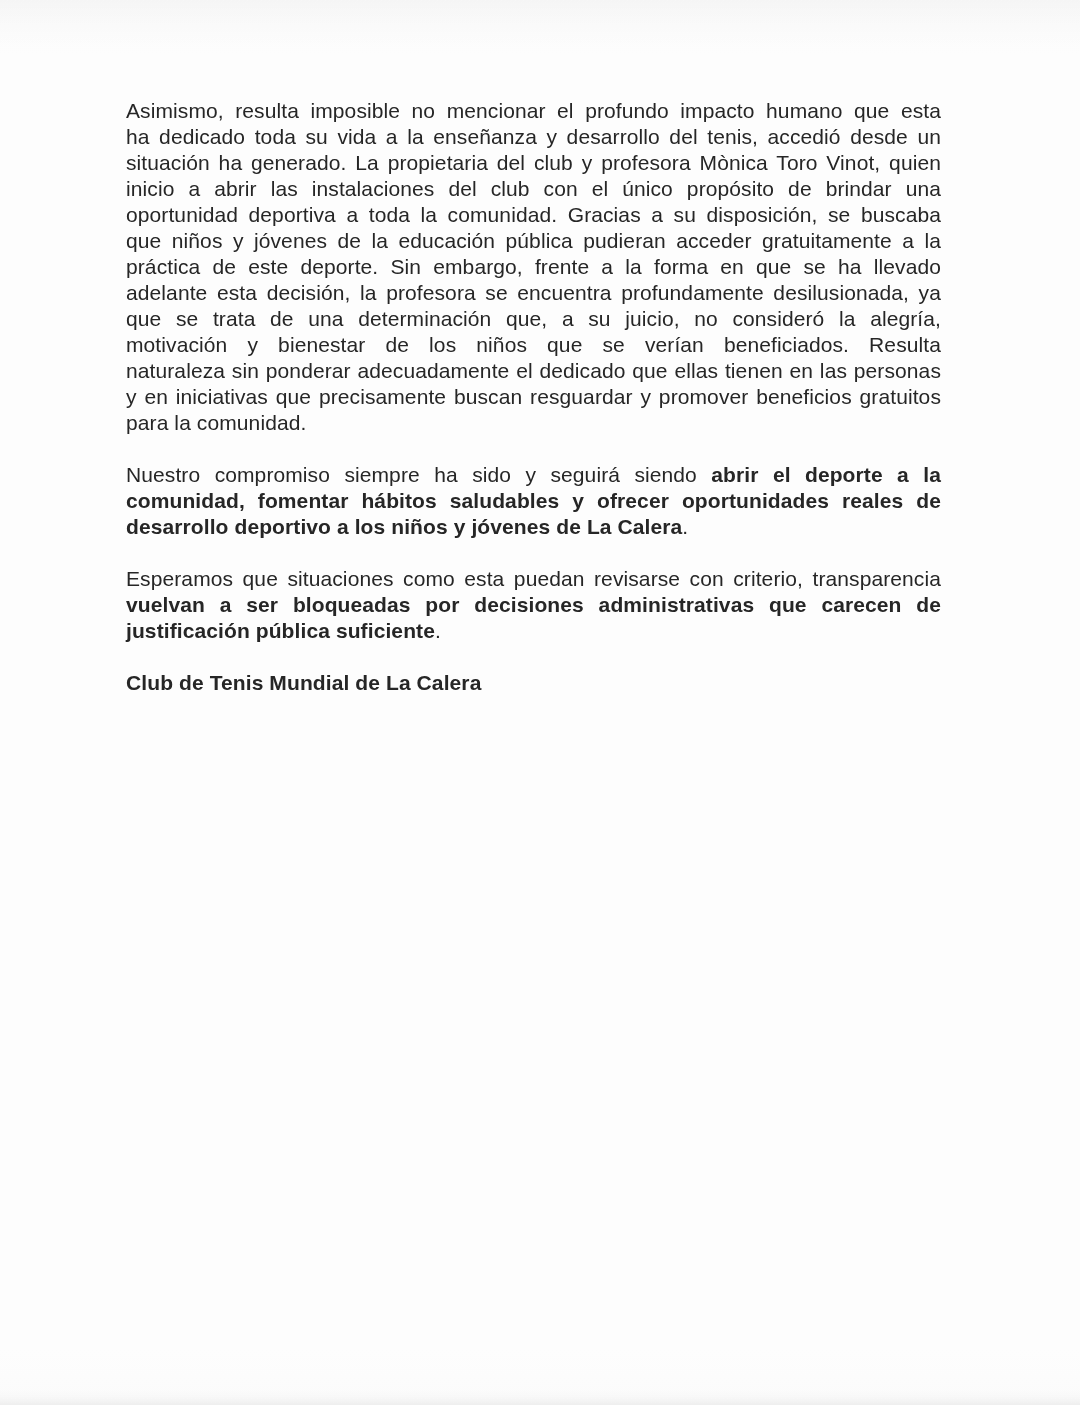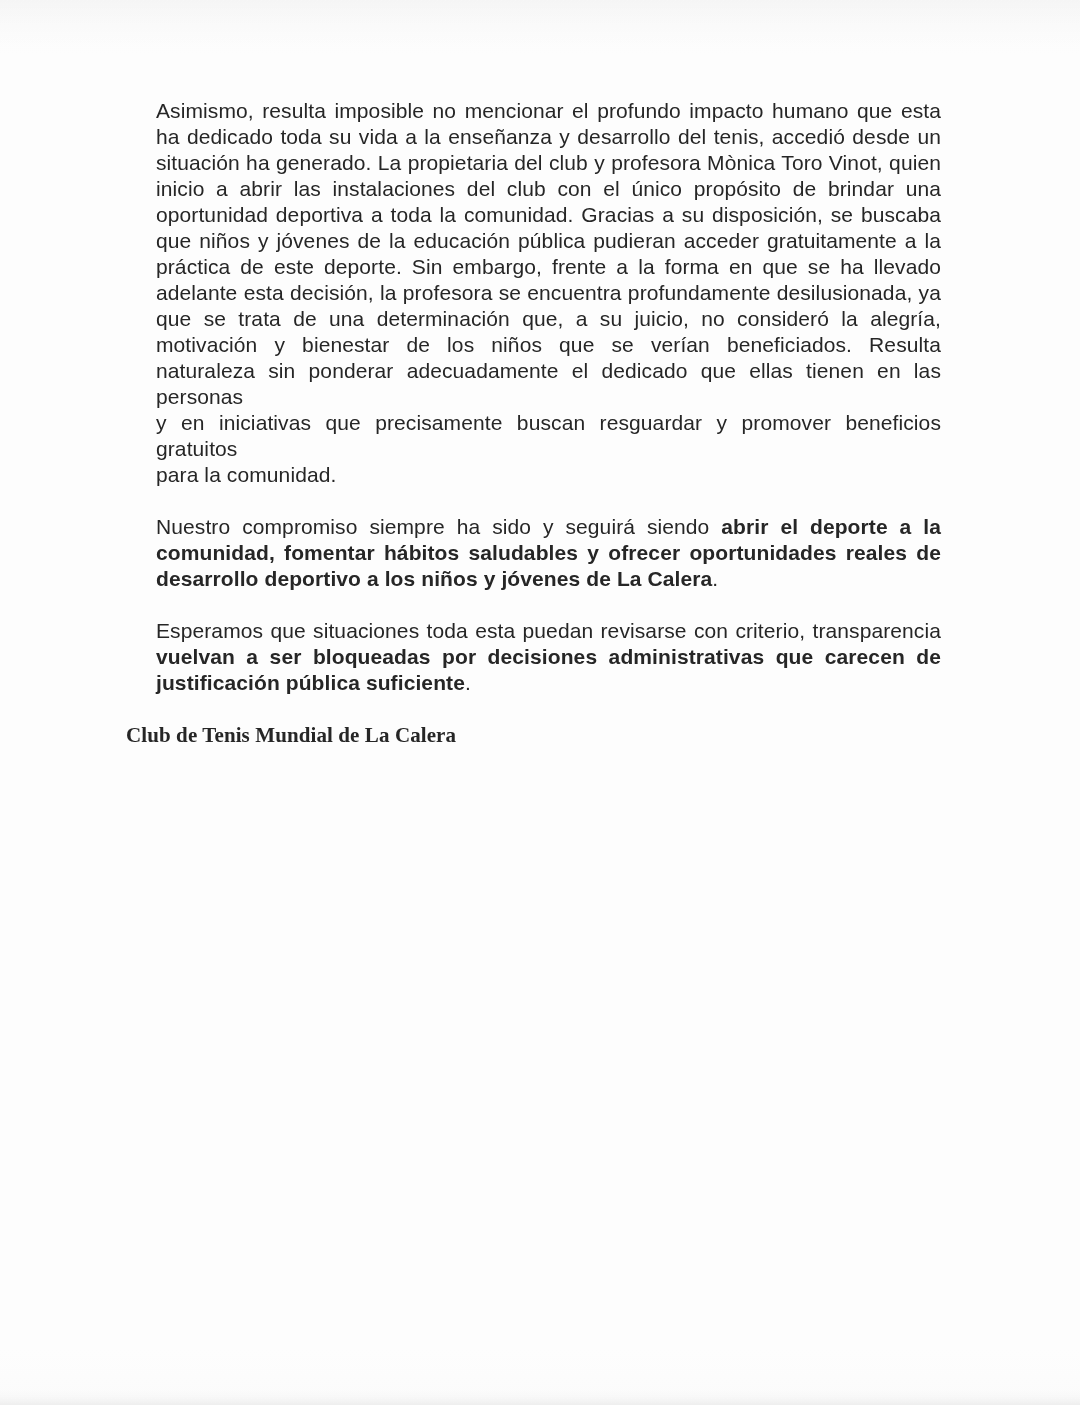--- a/index.html
+++ b/index.html
@@ -43,39 +43,37 @@
     line-height: 26px;
     color: #262626;
     letter-spacing: 0.1px;
   }
   .paragraph {
     margin: 0 0 26px 0;
   }
   .line {
     min-height: 26px;
     white-space: normal;
-    margin-left: 30px;
   }
   .jline {
     text-align: justify;
     text-align-last: justify;
   }
   .lline {
     text-align: left;
     text-align-last: left;
   }
   .seg-bold {
     font-weight: bold;
   }
   .seg-reg {
     font-weight: normal;
   }
   .signature {
     font-weight: bold;
-    font-family: Liberation Serif, serif;
   }
 </style>
 </head>
 <body>
 
 <div class="page">
   <div class="scan-shade-top"></div>
 
   <div class="doc">
 
@@ -93,21 +91,21 @@
         <div class="line jline"><span class="seg-reg">naturaleza sin ponderar adecuadamente el dedicado que ellas tienen en las personas</span></div>
         <div class="line jline"><span class="seg-reg">y en iniciativas que precisamente buscan resguardar y promover beneficios gratuitos</span></div>
         <div class="line lline"><span class="seg-reg">para la comunidad.</span></div>
       </div>
       <div class="paragraph">
         <div class="line jline"><span class="seg-reg">Nuestro compromiso siempre ha sido y seguirá siendo </span><span class="seg-bold">abrir el deporte a la</span></div>
         <div class="line jline"><span class="seg-bold">comunidad, fomentar hábitos saludables y ofrecer oportunidades reales de</span></div>
         <div class="line lline"><span class="seg-bold">desarrollo deportivo a los niños y jóvenes de La Calera</span><span class="seg-reg">.</span></div>
       </div>
       <div class="paragraph">
-        <div class="line jline"><span class="seg-reg">Esperamos que situaciones toda esta puedan revisarse con criterio, transparencia</span></div>
+        <div class="line jline"><span class="seg-reg">Esperamos que situaciones como esta puedan revisarse con criterio, transparencia</span></div>
         <div class="line jline"><span class="seg-bold">vuelvan a ser bloqueadas por decisiones administrativas que carecen de</span></div>
         <div class="line lline"><span class="seg-bold">justificación pública suficiente</span><span class="seg-reg">.</span></div>
       </div>
       <div class="signature lline">Club de Tenis Mundial de La Calera</div>
   </div>
 
   <div class="scan-shade-bottom"></div>
 </div>
 
 </body></html>

